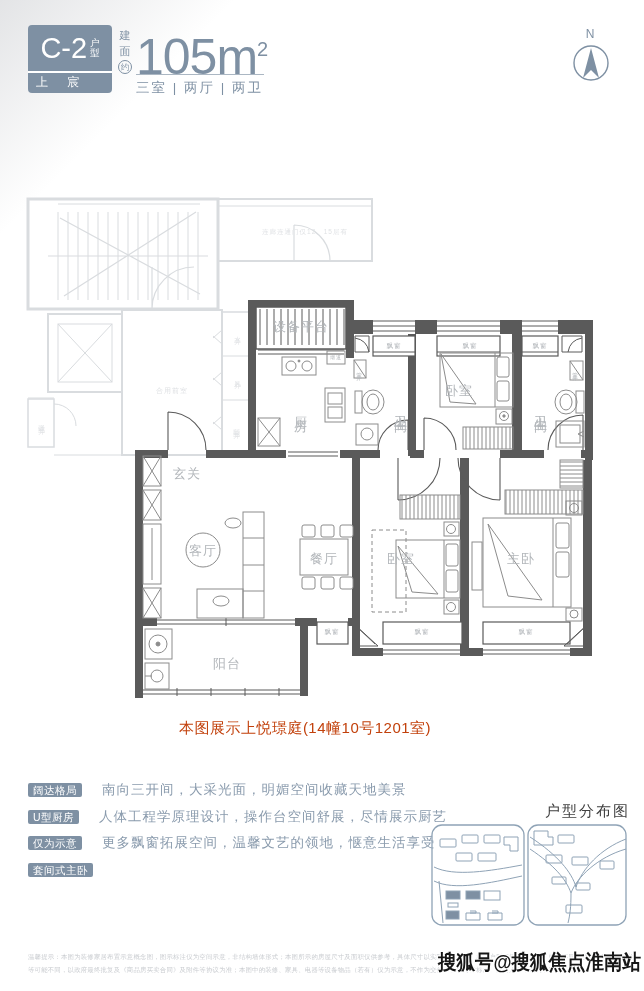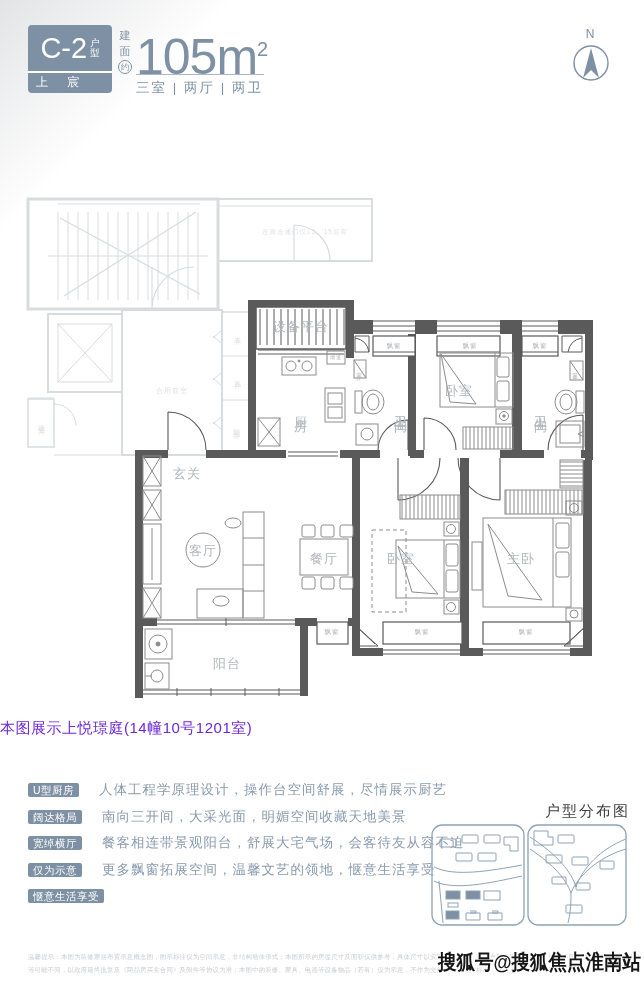--- a/index.html
+++ b/index.html
@@ -24,21 +24,21 @@
   .room-summary{position:absolute;left:136px;top:79px;font-size:13.5px;color:var(--accent,#7e90a3);letter-spacing:2px;}
   
   .compass-n{position:absolute;left:582px;top:27px;width:16px;text-align:center;font-size:12px;color:var(--accent,#7e90a3);}
   .compass-svg{position:absolute;left:571px;top:43px;}
   
   .floorplan{position:absolute;left:15px;top:190px;width:614px;height:525px;}
   .plan-label{position:absolute;transform:translate(-50%,-50%);font-size:13px;color:#b2b6ba;
         white-space:nowrap;letter-spacing:1px;}
   .plan-label.v{writing-mode:vertical-rl;letter-spacing:2px;}
   .plan-label.f{color:#e0e2e5;}
-  .caption{position:absolute;left:0;top:719px;width:610px;font-size:15px;color:#6d28d9;letter-spacing:.5px;}
+  .caption{position:absolute;left:0;top:719px;width:610px;text-align:center;font-size:15px;color:#c2410c;letter-spacing:.5px;}
   
   .features{position:absolute;left:28px;top:783px;}
   .feature-row{display:flex;align-items:center;height:14px;margin-bottom:12.5px;}
   .feature-tag{background:var(--accent,#7e90a3);color:#fff;font-size:10.5px;line-height:14px;
         padding:0 5px;border-radius:2px;min-width:38px;text-align:center;letter-spacing:.5px;}
   .feature-desc{margin-left:20px;font-size:13.5px;color:#8a9bad;letter-spacing:1px;white-space:nowrap;}
   
   .dist-title{position:absolute;left:430px;top:802px;width:200px;text-align:right;font-size:15px;
         color:#3f3f3f;letter-spacing:2px;}
   .dist-svg{position:absolute;left:430px;top:820px;}
@@ -279,37 +279,33 @@
         </g>
       </g>
     </svg>
     
   <span class="plan-label" style="left: 172px; top: 284px;">玄关</span><span class="plan-label v" style="left: 285px; top: 218px;">厨房</span><span class="plan-label" style="left: 286px; top: 137px;">设备平台</span><span class="plan-label" style="left: 321px; top: 167px; font-size: 5px;">烟道</span><span class="plan-label v" style="left: 345px; top: 180px; font-size: 5.5px;">管井</span><span class="plan-label v" style="left: 385px; top: 218px;">卫生间</span><span class="plan-label" style="left: 379px; top: 156px; font-size: 6.5px;">飘窗</span><span class="plan-label" style="left: 444px; top: 201px;">卧室</span><span class="plan-label" style="left: 455px; top: 156px; font-size: 6.5px;">飘窗</span><span class="plan-label" style="left: 525px; top: 156px; font-size: 6.5px;">飘窗</span><span class="plan-label v" style="left: 561px; top: 180px; font-size: 5.5px;">管井</span><span class="plan-label v" style="left: 525px; top: 218px;">卫生间</span><span class="plan-label" style="left: 188px; top: 361px;">客厅</span><span class="plan-label" style="left: 309px; top: 369px;">餐厅</span><span class="plan-label" style="left: 386px; top: 369px;">卧室</span><span class="plan-label" style="left: 506px; top: 369px;">主卧</span><span class="plan-label" style="left: 212px; top: 474px;">阳台</span><span class="plan-label" style="left: 317px; top: 442px; font-size: 6.5px;">飘窗</span><span class="plan-label" style="left: 407px; top: 442px; font-size: 6.5px;">飘窗</span><span class="plan-label" style="left: 511px; top: 442px; font-size: 6.5px;">飘窗</span><span class="plan-label f" style="left: 290px; top: 42px; font-size: 6.5px;">连廊连通门仅12、15层有</span><span class="plan-label v f" style="left: 222px; top: 143px; font-size: 6.5px;">水井</span><span class="plan-label v f" style="left: 222px; top: 187px; font-size: 6.5px;">风井</span><span class="plan-label v f" style="left: 221px; top: 236px; font-size: 6.5px;">弱电井</span><span class="plan-label f" style="left: 157px; top: 201px; font-size: 7px;">合用前室</span><span class="plan-label v f" style="left: 26px; top: 232px; font-size: 6.5px;">强电井</span></div>
 
   <div class="caption">本图展示上悦璟庭(14幢10号1201室)</div>
 
   <div class="features" id="features-list">
       <div class="feature-row">
-        <span class="feature-tag">U型厨房</span>
-        <span class="feature-desc">人体工程学原理设计，操作台空间舒展，尽情展示厨艺</span>
-      </div>
-      <div class="feature-row">
         <span class="feature-tag">阔达格局</span>
         <span class="feature-desc">南向三开间，大采光面，明媚空间收藏天地美景</span>
       </div>
       <div class="feature-row">
-        <span class="feature-tag">宽绰横厅</span>
-        <span class="feature-desc">餐客相连带景观阳台，舒展大宅气场，会客待友从容不迫</span>
+        <span class="feature-tag">U型厨房</span>
+        <span class="feature-desc">人体工程学原理设计，操作台空间舒展，尽情展示厨艺</span>
       </div>
       <div class="feature-row">
         <span class="feature-tag">仅为示意</span>
         <span class="feature-desc">更多飘窗拓展空间，温馨文艺的领地，惬意生活享受</span>
       </div>
       <div class="feature-row">
-        <span class="feature-tag">惬意生活享受</span>
+        <span class="feature-tag">套间式主卧</span>
       </div>
     </div>
 
   <div class="dist-title">户型分布图</div>
   <svg class="dist-svg" width="200" height="110" viewBox="0 0 200 108">
     <g stroke="#8fa3b6" fill="none" stroke-width="1.3">
       <rect x="2" y="4" width="92" height="100" rx="10"></rect>
       <rect x="98" y="4" width="98" height="100" rx="10"></rect>
 
       <g stroke-width="1">

